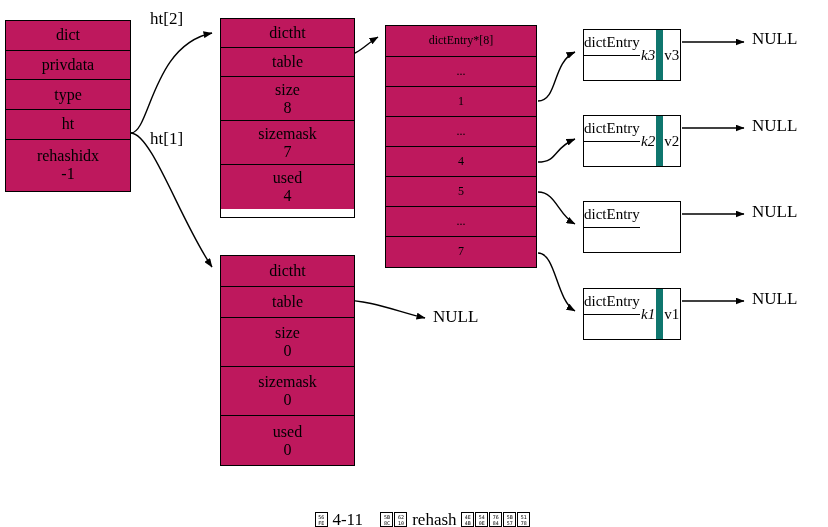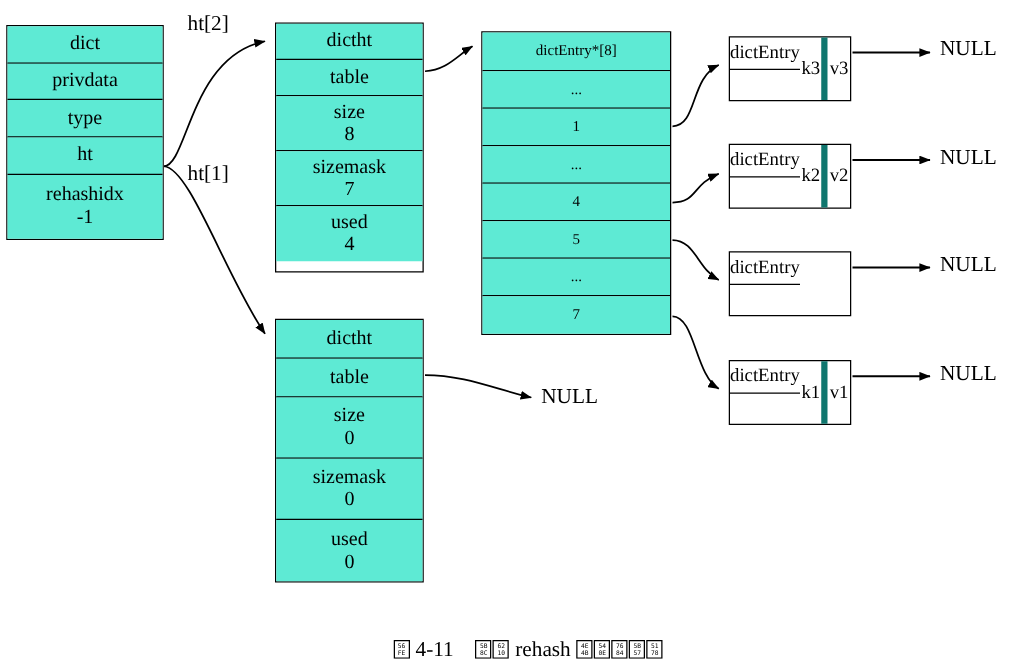--- a/index.html
+++ b/index.html
@@ -38,21 +38,21 @@
     display: flex;
     flex-direction: column;
   }
   .record .cell {
     box-sizing: border-box;
     display: flex;
     flex-direction: column;
     justify-content: center;
     text-align: center;
     line-height: 1.12;
-    background: #5eead4;
+    background: #be185d;
     border-bottom: 1px solid #000000;
   }
   .record .cell:last-child {
     border-bottom: none;
   }
   .cell .lbl { display: block; }
   .cell .val { display: block; }
 
   
   #dict-struct {
@@ -60,21 +60,21 @@
     top: 20px;
     width: 126px;
     height: 172px;
     font-size: 16px;
   }
   #dict-struct .cell { height: 30px; }
   #dict-struct .cell.tall { height: 52px; }
 
   
   .dictht {
-    width: 119px;
+    width: 135px;
     font-size: 16px;
   }
   .dictht .cell.single { height: 29px; }
   .dictht .cell.pair { height: 44px; }
 
   #dictht-0 { left: 220px; top: 18px; height: 200px; }
   #dictht-1 { left: 220px; top: 255px; height: 211px; }
   #dictht-1 .cell.single { height: 31px; }
   #dictht-1 .cell.pair { height: 49px; }
 
@@ -115,21 +115,22 @@
     box-sizing: border-box;
   }
   .dict-entry .entry-kv .k,
   .dict-entry .entry-kv .v {
     flex: 1;
     display: flex;
     align-items: center;
     justify-content: center;
   }
   .dict-entry .entry-kv .k {
-    border-right: 5px solid #0f766e;
+    border-right: 7px solid #0f766e;
+    font-style: italic;
   }
 
   #entry-k3 { left: 583px; top: 29px; }
   #entry-k2 { left: 583px; top: 115px; }
   #entry-k0 { left: 583px; top: 201px; }
   #entry-k1 { left: 583px; top: 288px; }
 
   
   .txt {
     position: absolute;

